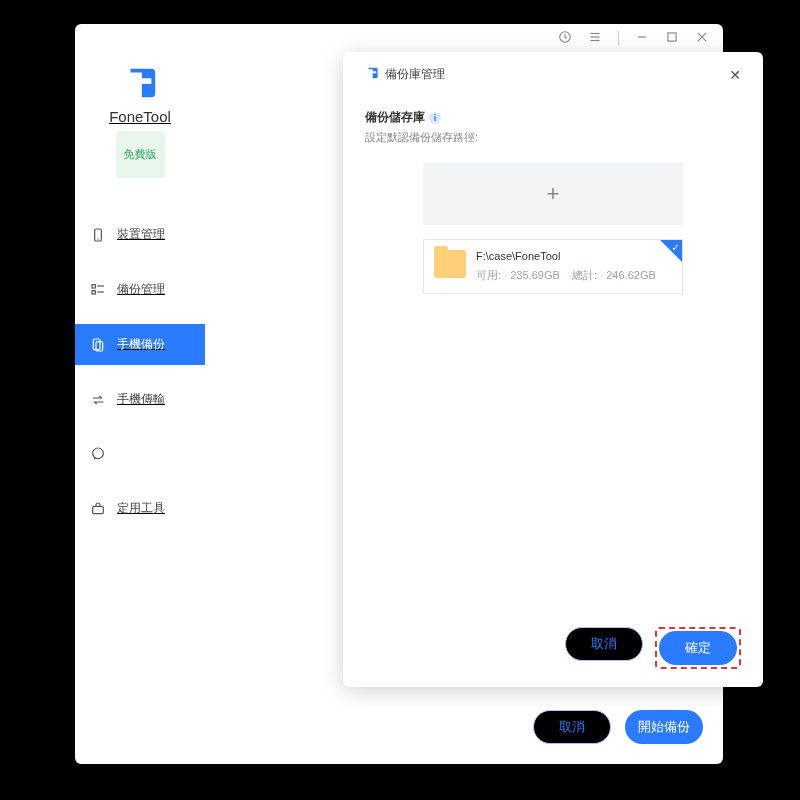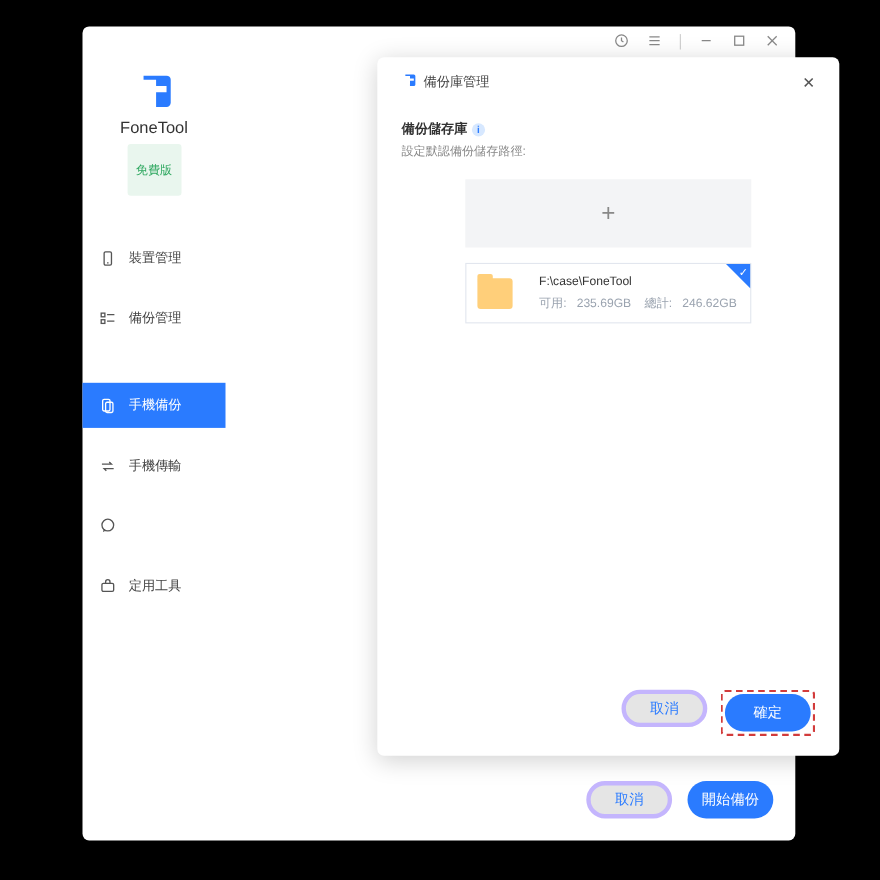--- a/index.html
+++ b/index.html
@@ -28,20 +28,21 @@
 .titlebar .tb-sep { width: 1px; height: 14px; background: #ccc; }
 .titlebar svg, .titlebar .sys-icon { width: 14px; height: 14px; }
 
 .app-body { flex: 1; display: flex; position: relative; }
 
 .sidebar {
   width: 130px;
   padding-top: 12px;
   display: flex;
   flex-direction: column;
+  text-decoration: underline;
 }
 .brand { text-align: center; margin-bottom: 6px; }
 .brand-logo { width: 38px; height: 38px; margin: 0 auto 6px; }
 .brand-name { font-size: 15px; color: #333; font-weight: 500; }
 .brand-badge {
   display: inline-block;
   margin-top: 6px;
   padding: 16px 8px;
   background: #e9f6ee;
   color: #2fa860;
@@ -57,21 +58,20 @@
   padding: 12px 14px;
   font-size: 12px;
   color: #444;
   cursor: pointer;
   margin-bottom: 14px;
 }
 .nav-item .nav-icon-wrap { width: 18px; display: flex; align-items: center; justify-content: center; }
 .nav-item.active {
   background: #2a7bff;
   color: #fff;
-  margin-top: 24px;
 }
 .nav-item.active svg { stroke: #fff; fill: none; }
 
 .content { flex: 1; position: relative; }
 
 .bottom-bar {
   position: absolute;
   right: 20px; bottom: 20px;
   display: flex;
   gap: 14px;
@@ -80,21 +80,21 @@
   min-width: 78px;
   height: 34px;
   border-radius: 17px;
   display: inline-flex;
   align-items: center;
   justify-content: center;
   font-size: 13px;
   cursor: pointer;
   user-select: none;
 }
-.btn-outline { border: 4px solid #c4b5fd; color: #2a7bff; background: #e5e5e5; }
+.btn-outline { border: 1px solid #c4b5fd; color: #2a7bff; background: #000000; }
 .btn-primary { background: #2a7bff; color: #ffffff; }
 
 
 .modal-mask {
   position: absolute;
   left: 138px; top: 0;
   width: 420px; height: 635px;
   background: #fff;
   border-radius: 6px;
   box-shadow: 0 4px 22px rgba(0,0,0,0.18);
@@ -117,22 +117,22 @@
   display: flex; align-items: center; justify-content: center;
   color: #888; font-size: 22px;
   cursor: pointer;
 }
 .path-card {
   width: 260px;
   border: 1px solid #e2e6ee;
   background: #fff;
   position: relative;
   display: flex;
-  align-items: center;
-  gap: 24px;
+  align-items: flex-start;
+  gap: 10px;
   padding: 10px;
 }
 .path-card .folder-icon {
   width: 32px; height: 28px;
   background: #ffcf7a;
   border-radius: 3px;
   position: relative;
 }
 .path-card .folder-icon::before {
   content: "";

